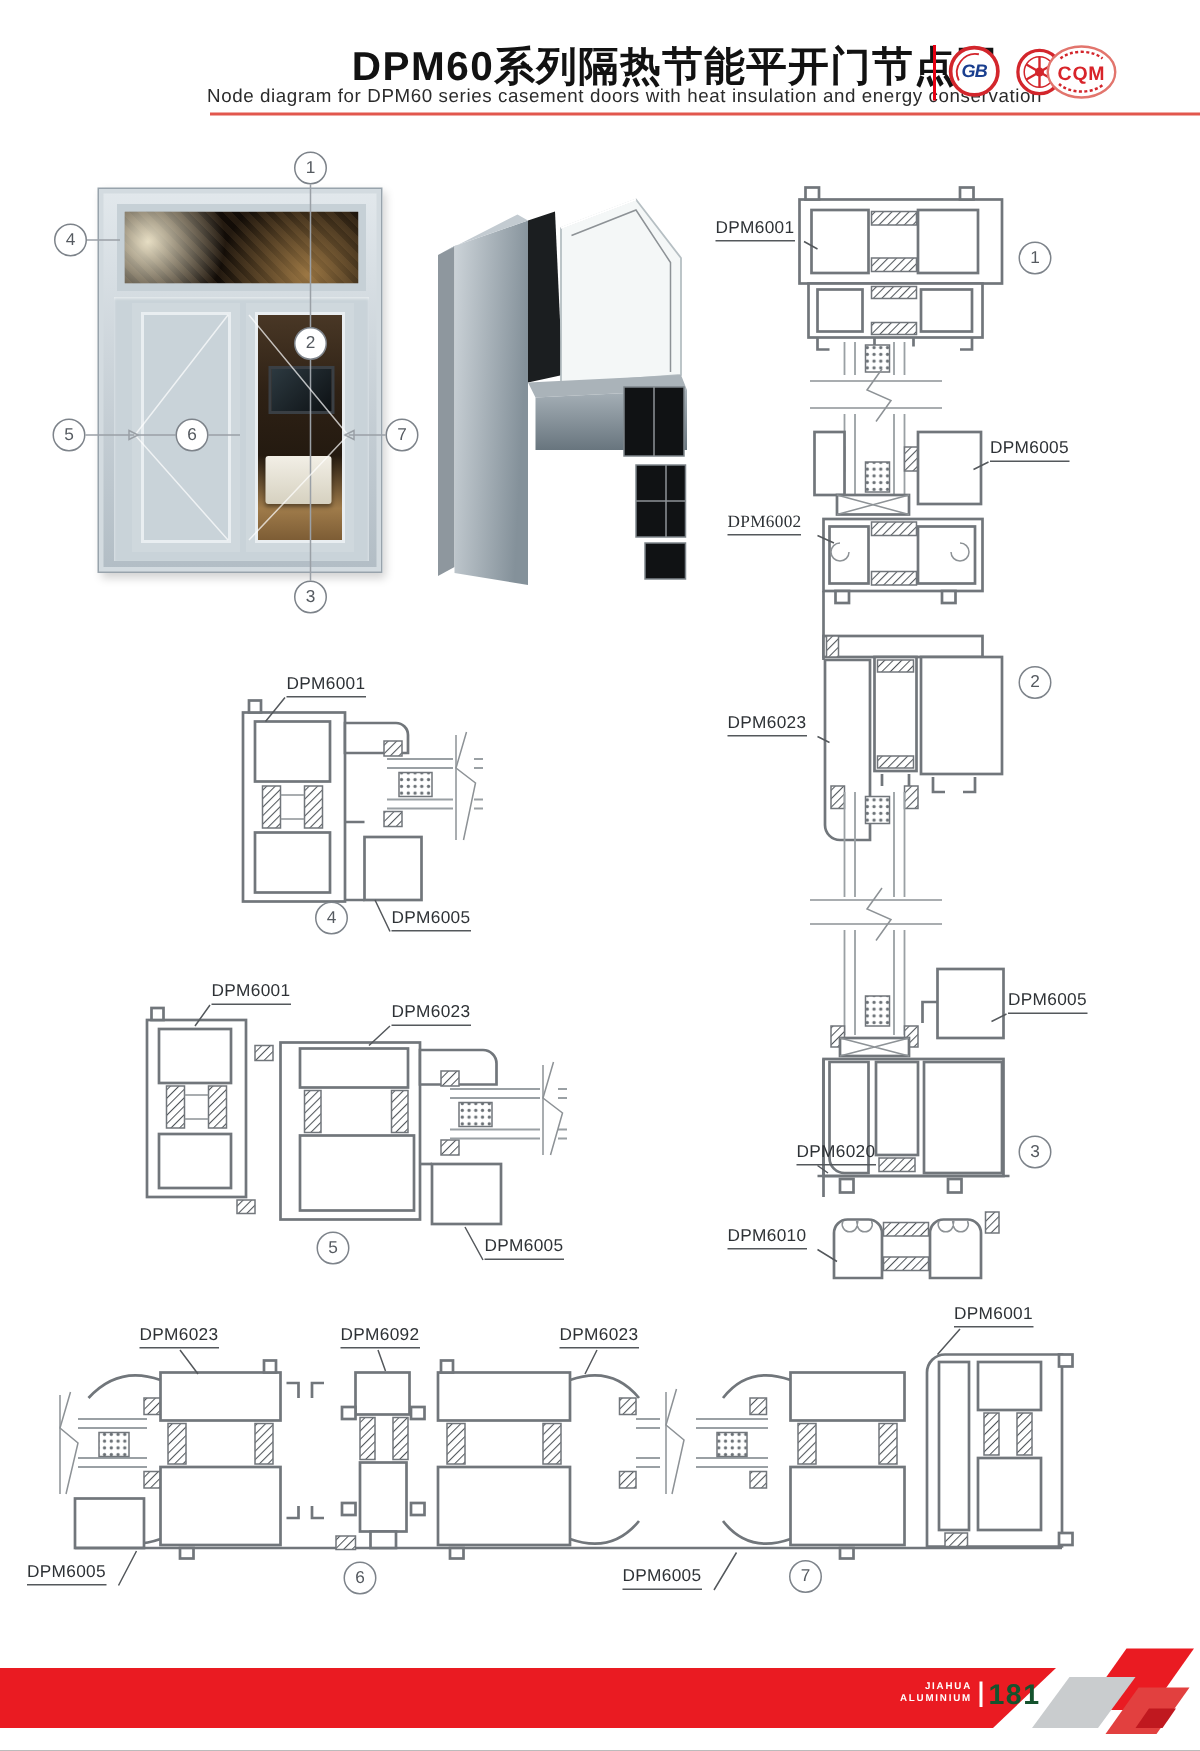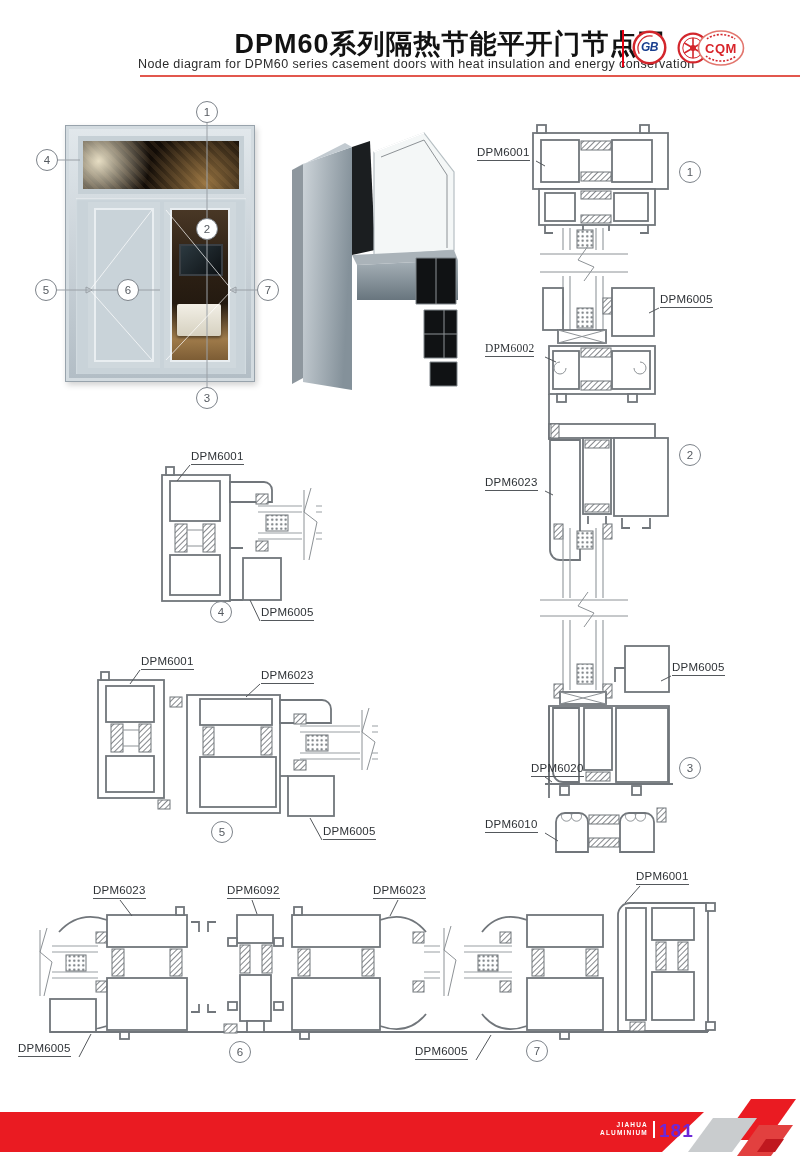--- a/index.html
+++ b/index.html
@@ -53,21 +53,21 @@
   .pfl{fill:none;stroke:#71767b;stroke-width:1.8;}
   .tn{fill:none;stroke:#8d9296;stroke-width:1;}
   .gl{fill:none;stroke:#9aa0a4;stroke-width:1.2;}
   .ht{fill:url(#hx);stroke:#71767b;stroke-width:1;}
   .dt{fill:url(#dt);stroke:#71767b;stroke-width:1;}
   .ld{fill:none;stroke:#54585c;stroke-width:1;}
   .cl{fill:none;stroke:#9aa0a6;stroke-width:1;}
   .wl{fill:none;stroke:rgba(255,255,255,.7);stroke-width:1;}
   
   .brand{position:absolute;color:#fff;font-weight:bold;letter-spacing:1.2px;text-align:right;line-height:1;}
-  .pagenum{position:absolute;color:#6d28d9;font-weight:bold;font-size:19px;letter-spacing:1px;}
+  .pagenum{position:absolute;color:#14532d;font-weight:bold;font-size:19px;letter-spacing:1px;}
   .ftdiv{position:absolute;width:2px;height:17px;background:#fff;}
 </style>
 </head>
 <body>
 
 <div class="page">
 
   <div class="photo">
     <div class="transom"></div>
     <div class="mainframe">

